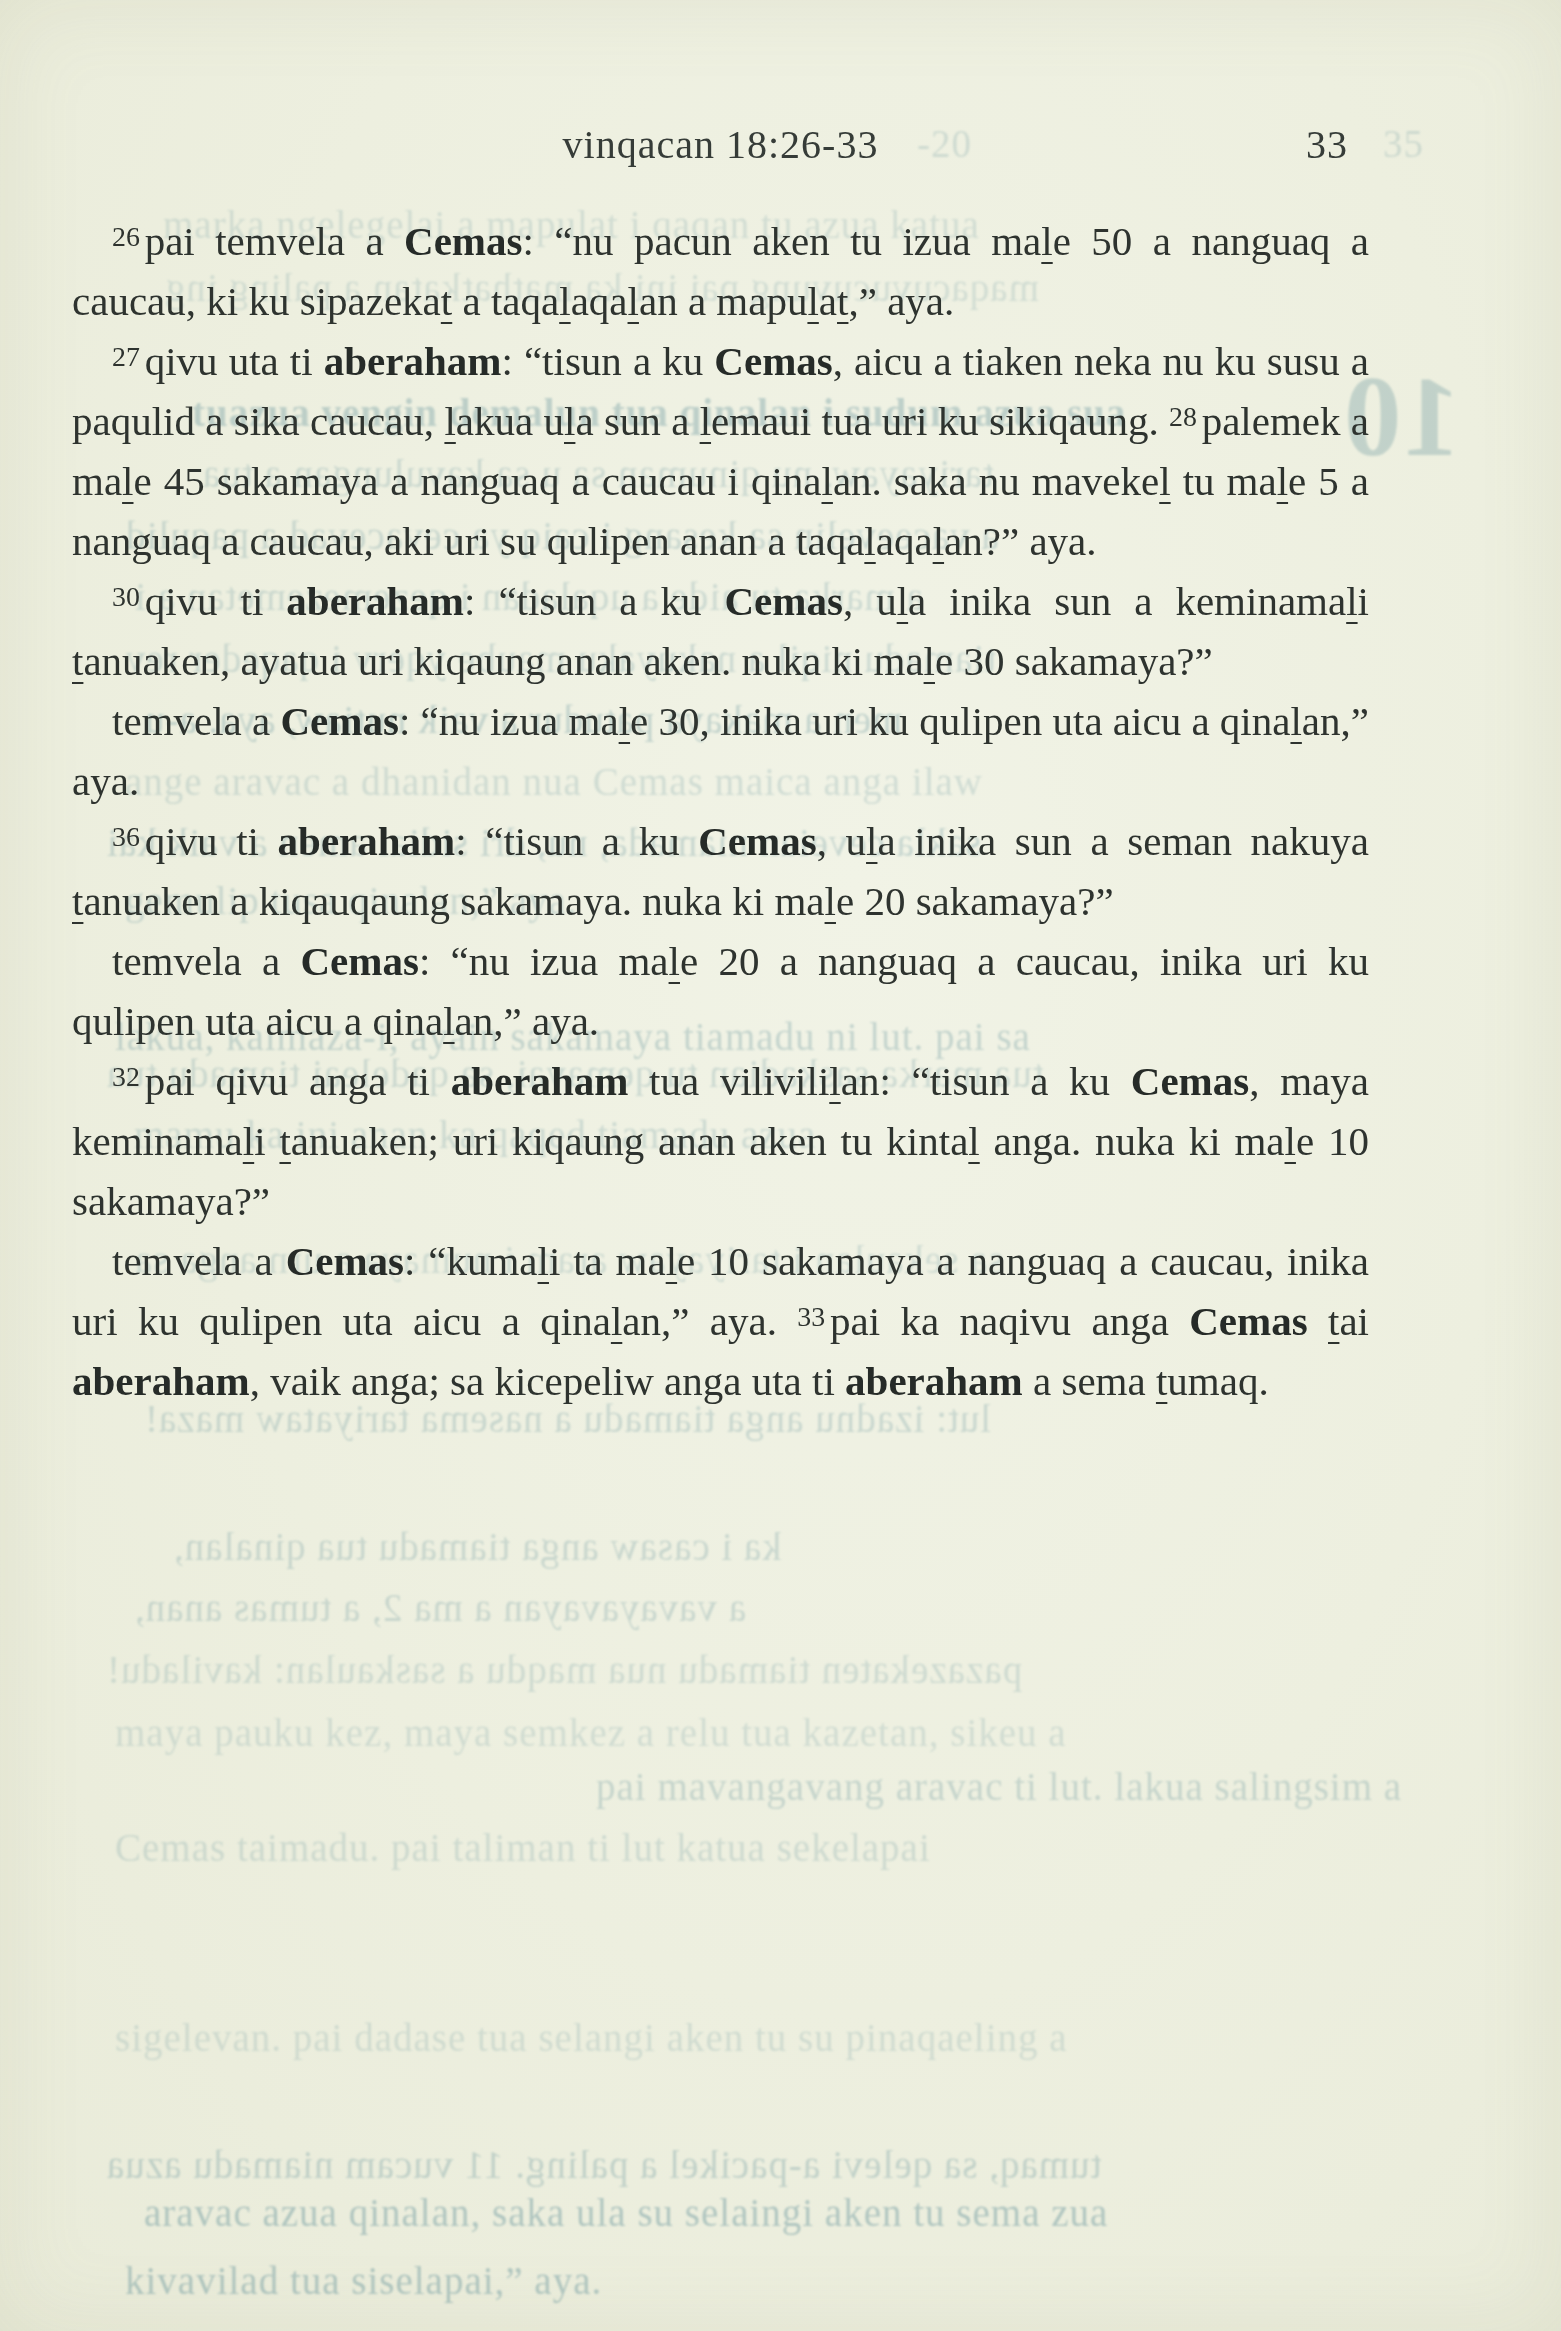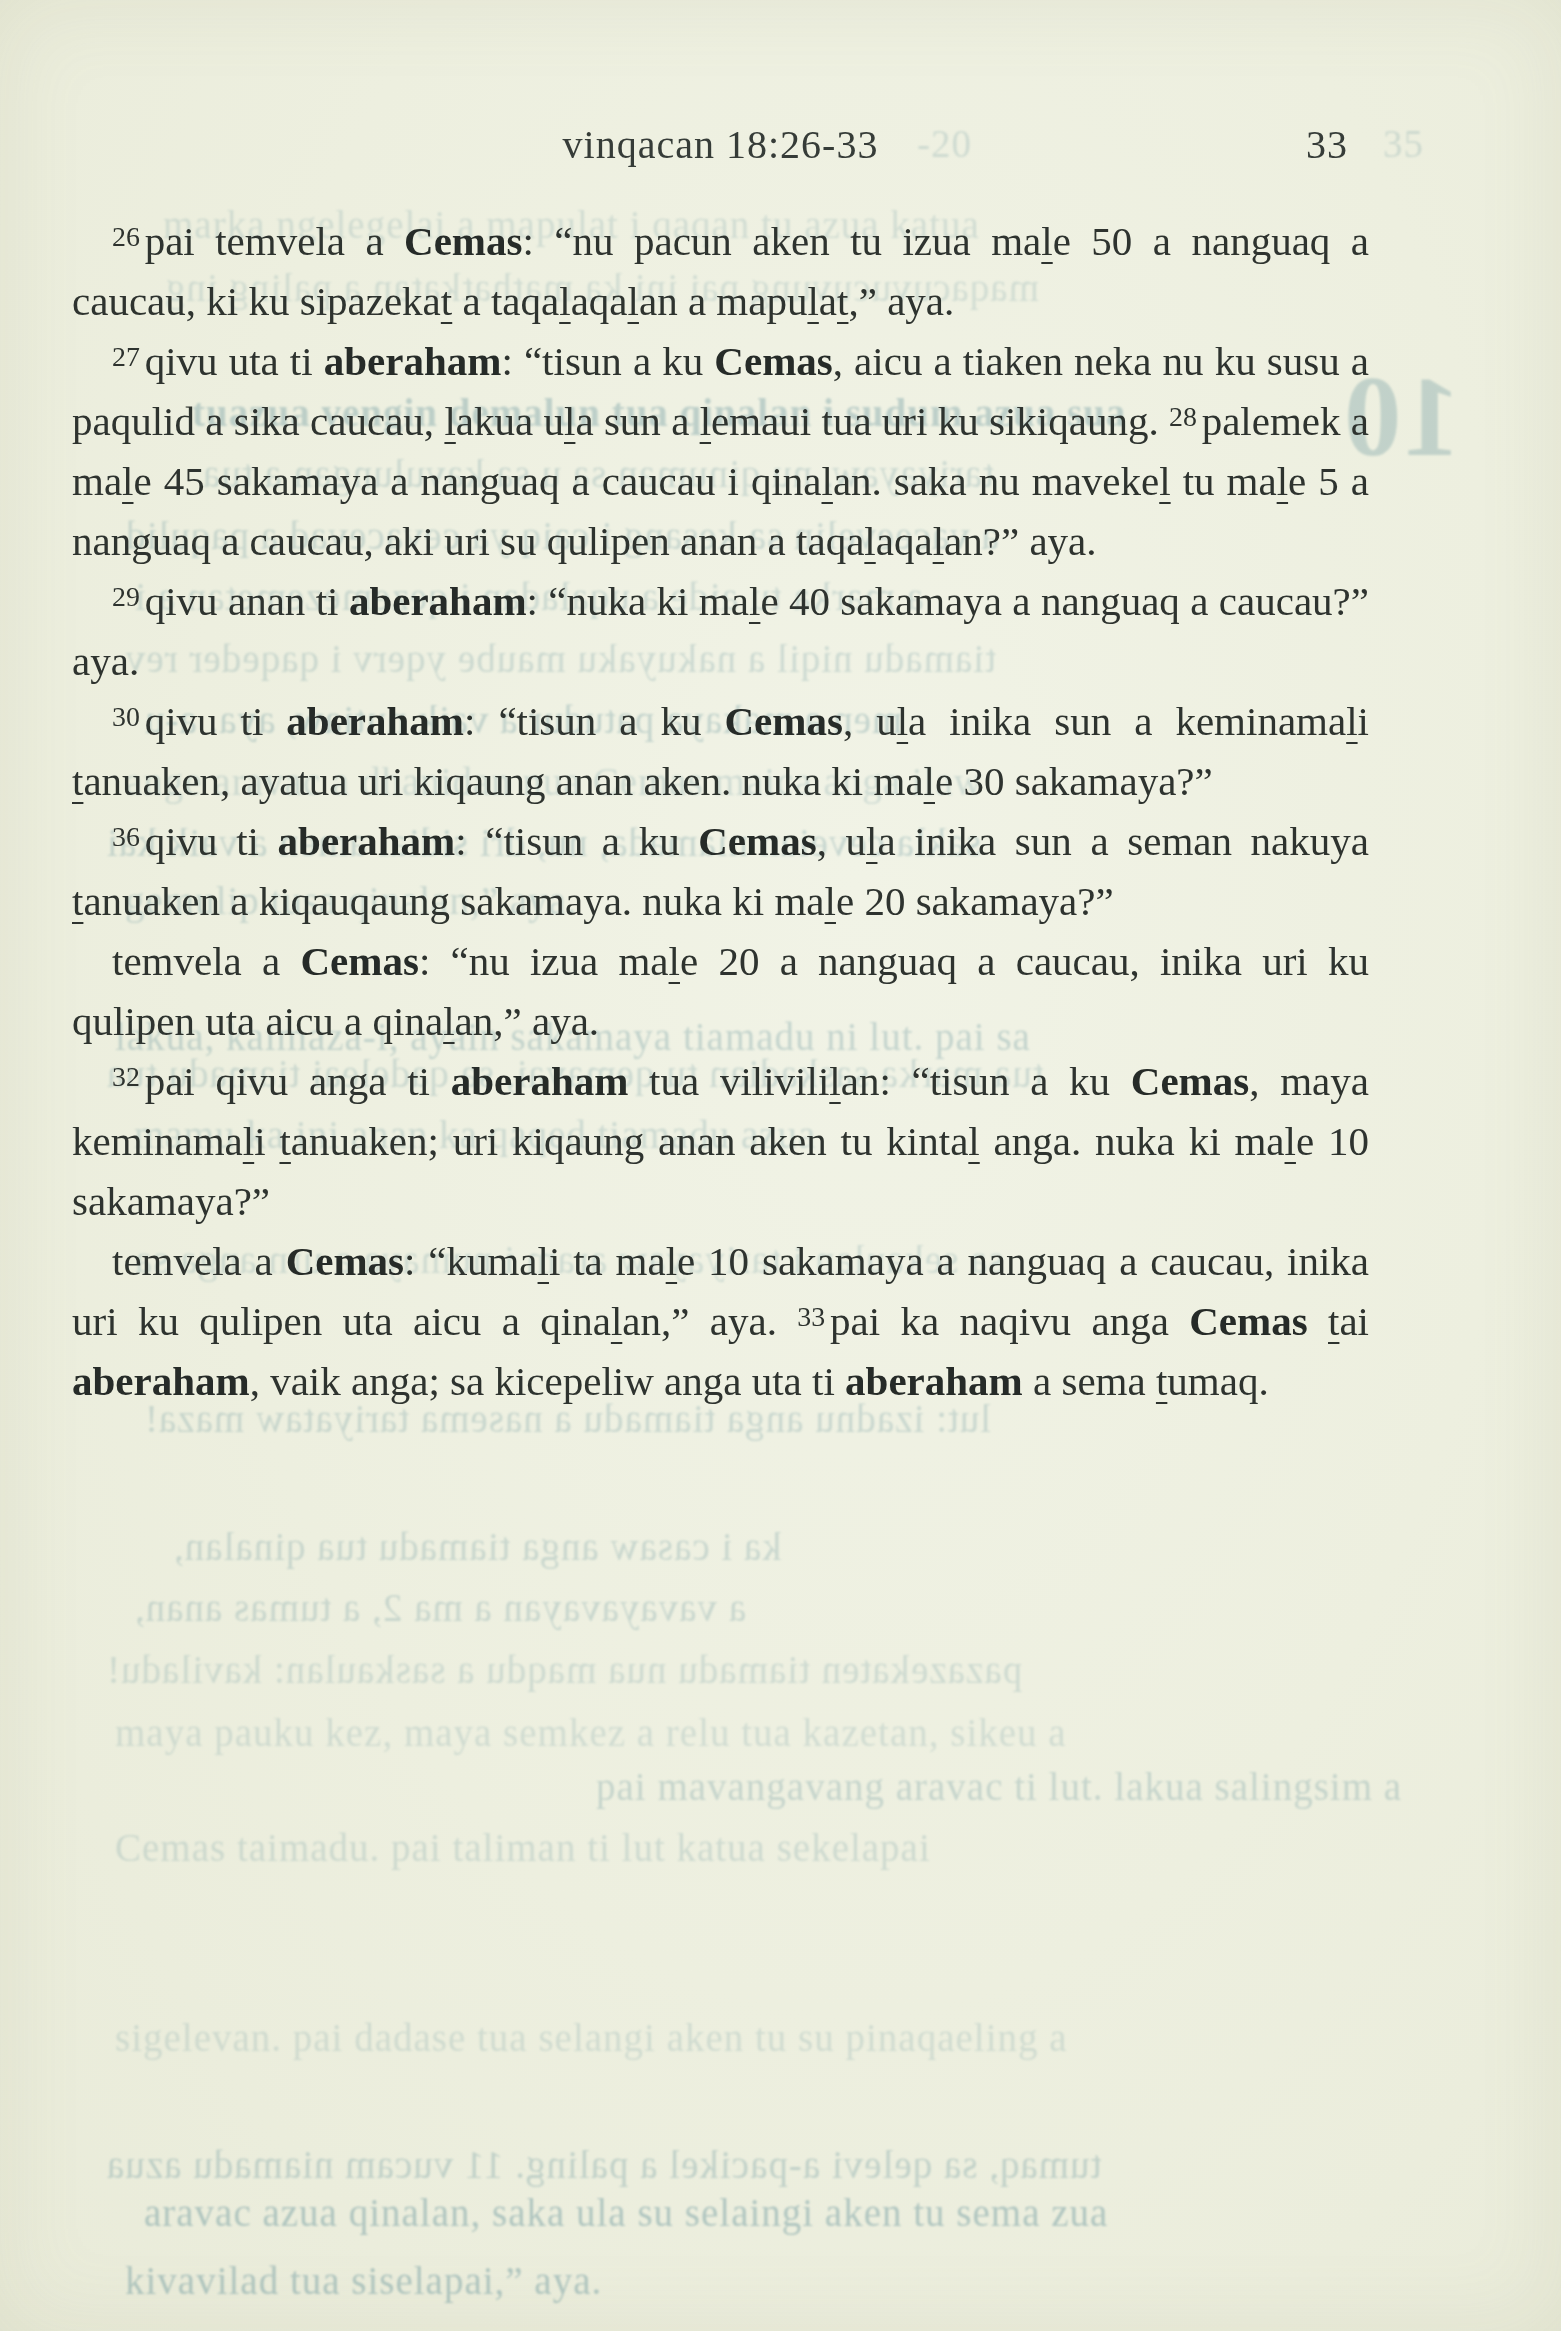--- a/index.html
+++ b/index.html
@@ -115,22 +115,22 @@
 
   <div class="print-layer">
     <div class="header">
       <div class="header-title">vinqacan 18:26-33</div>
       <div class="page-number">33</div>
     </div>
 
     <div class="body-text">
         <p><sup class="vn">26</sup>pai temvela a <b>Cemas</b>: “nu pacun aken tu izua ma<span class="ul">l</span>e 50 a nanguaq a caucau, ki ku sipazeka<span class="ul">t</span> a taqa<span class="ul">l</span>aqa<span class="ul">l</span>an a mapu<span class="ul">l</span>a<span class="ul">t</span>,” aya.</p>
         <p><sup class="vn">27</sup>qivu uta ti <b>aberaham</b>: “tisun a ku <b>Cemas</b>, aicu a tiaken neka nu ku susu a paqulid a sika caucau, <span class="ul">l</span>akua u<span class="ul">l</span>a sun a <span class="ul">l</span>emaui tua uri ku sikiqaung. <sup class="vn">28</sup>palemek a ma<span class="ul">l</span>e 45 sakamaya a nanguaq a caucau i qina<span class="ul">l</span>an.  saka nu maveke<span class="ul">l</span> tu ma<span class="ul">l</span>e 5 a nanguaq a caucau, aki uri su qulipen anan a taqa<span class="ul">l</span>aqa<span class="ul">l</span>an?” aya.</p>
-        <p><sup class="vn">29</sup>qivu anan ti <b>aberaham</b>: “nuka ki ma<span class="ul">l</span>e 40 sakamaya a nanguaq a caucau?” aya.</p>
         <p><sup class="vn">30</sup>qivu ti <b>aberaham</b>: “tisun a ku <b>Cemas</b>, u<span class="ul">l</span>a inika sun a keminama<span class="ul">l</span>i <span class="ul">t</span>anuaken, ayatua uri kiqaung anan aken.  nuka ki ma<span class="ul">l</span>e 30 sakamaya?”</p>
+        <p>temvela a <b>Cemas</b>: “nu izua ma<span class="ul">l</span>e 30, inika uri ku qulipen uta aicu a qina<span class="ul">l</span>an,” aya.</p>
         <p><sup class="vn">36</sup>qivu ti <b>aberaham</b>: “tisun a ku <b>Cemas</b>, u<span class="ul">l</span>a inika sun a seman nakuya <span class="ul">t</span>anuaken a kiqauqaung sakamaya.  nuka ki ma<span class="ul">l</span>e 20 sakamaya?”</p>
         <p>temvela a <b>Cemas</b>: “nu izua ma<span class="ul">l</span>e 20 a nanguaq a caucau, inika uri ku qulipen uta aicu a qina<span class="ul">l</span>an,” aya.</p>
         <p><sup class="vn">32</sup>pai qivu anga ti <b>aberaham</b> tua vilivili<span class="ul">l</span>an: “tisun a ku <b>Cemas</b>, maya keminama<span class="ul">l</span>i <span class="ul">t</span>anuaken; uri kiqaung anan aken tu kinta<span class="ul">l</span> anga.  nuka ki ma<span class="ul">l</span>e 10 sakamaya?”</p>
         <p>temvela a <b>Cemas</b>: “kuma<span class="ul">l</span>i ta ma<span class="ul">l</span>e 10 sakamaya a nanguaq a caucau, inika uri ku qulipen uta aicu a qina<span class="ul">l</span>an,” aya. <sup class="vn">33</sup>pai ka naqivu anga <b>Cemas</b> <span class="ul">t</span>ai <b>aberaham</b>, vaik anga; sa kicepeliw anga uta ti <b>aberaham</b> a sema <span class="ul">t</span>umaq.</p>
       </div>
   </div>
 
 </div>
 
 

